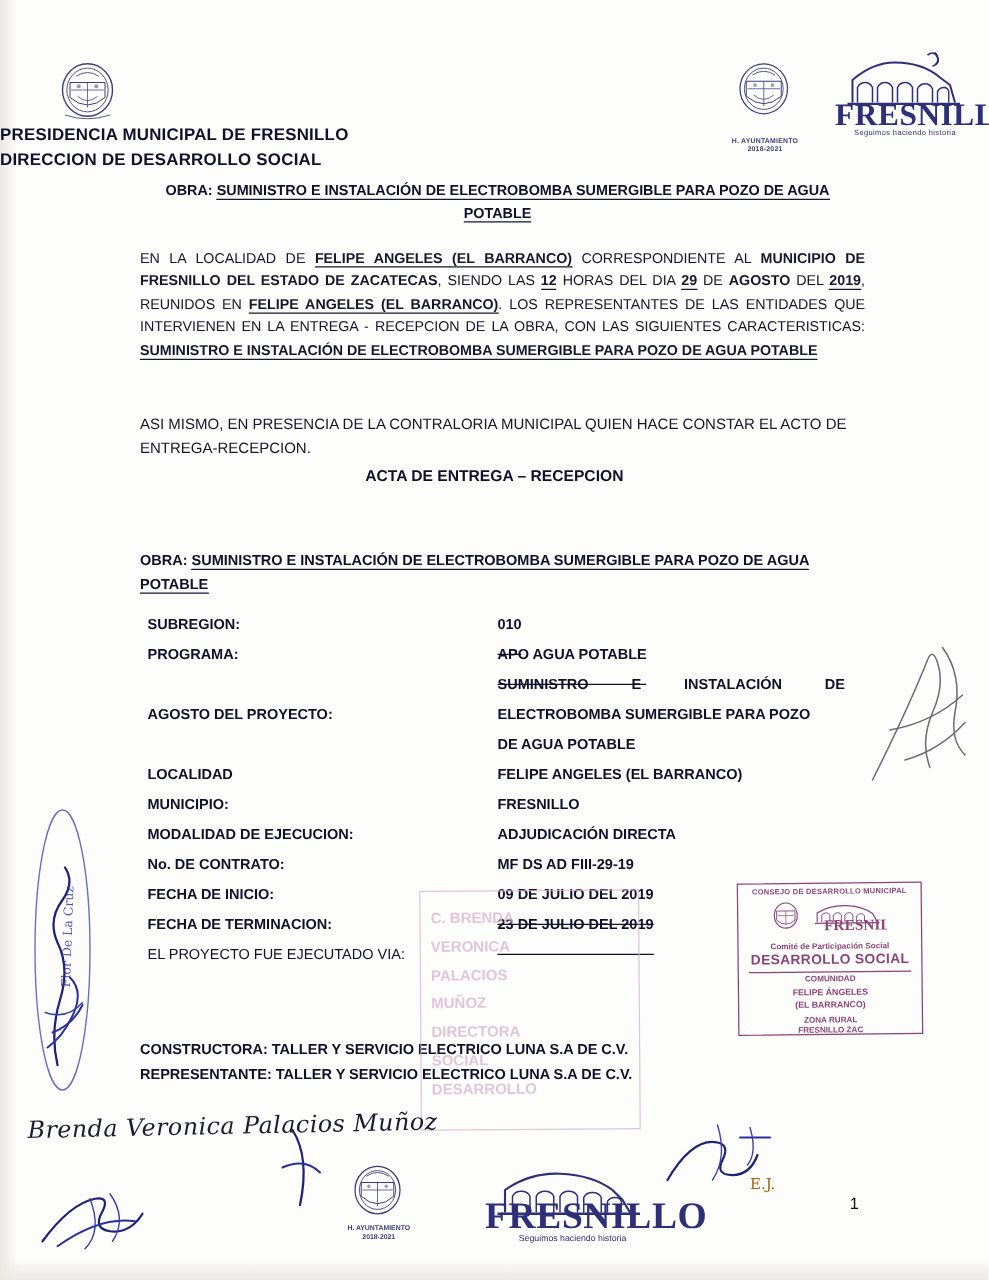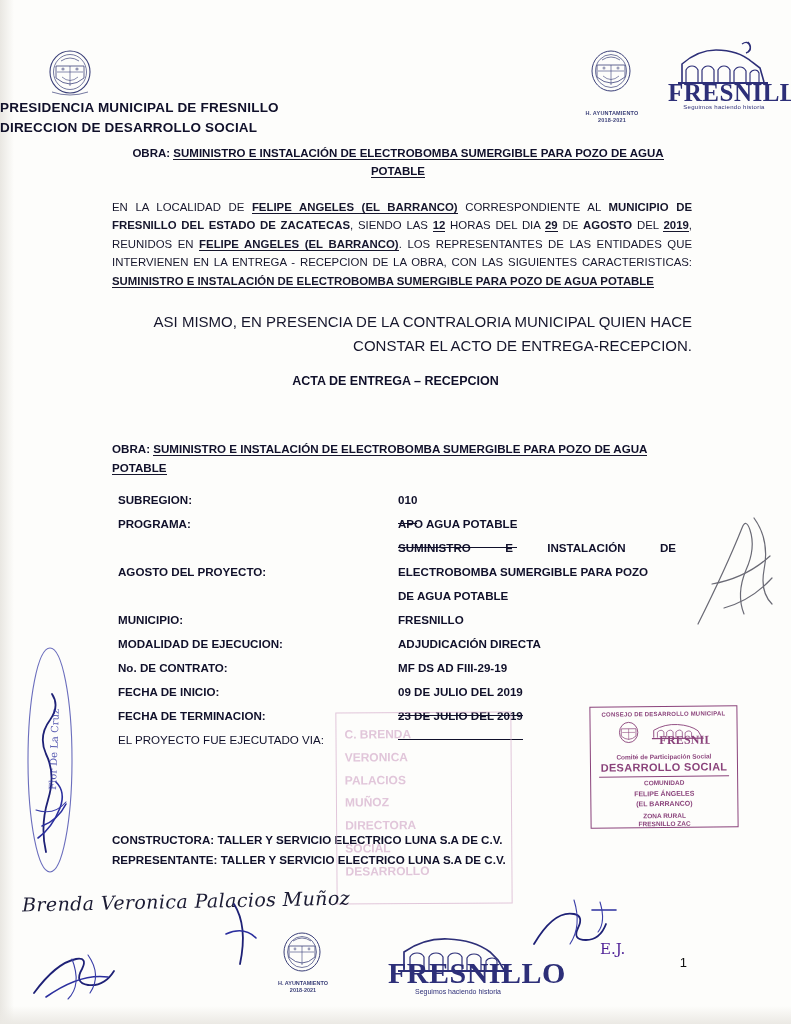--- a/index.html
+++ b/index.html
@@ -101,24 +101,24 @@
     line-height: 1.62;
     text-align: justify;
     color: #16162c;
   }
   .para b { font-weight: bold; }
   .u { border-bottom: 1px solid #16162c; }
   .strong-u { font-weight: bold; border-bottom: 1px solid #16162c; }
 
   .para2 {
     position: absolute;
-    top: 310px; left: 112px; width: 580px;
-    font-size: 15px;
+    top: 330px; left: 112px; width: 580px;
+    font-size: 12px;
     line-height: 1.62;
-    text-align: right;
+    text-align: left;
     color: #16162c;
   }
   .acta-title {
     position: absolute;
     top: 374px; left: 0; width: 100%;
     text-align: center;
     font-weight: bold;
     font-size: 12.5px;
     color: #10102a;
   }
@@ -366,20 +366,24 @@
           <span>SUMINISTRO</span>
           <span>E</span>
           <span>INSTALACIÓN</span>
           <span>DE</span>
         </div>
         <div>ELECTROBOMBA SUMERGIBLE PARA POZO</div>
         <div>DE AGUA POTABLE</div>
       </div>
     </div>
 
+    <div class="frow">
+      <div class="flabel">LOCALIDAD</div>
+      <div class="fval"><span>FELIPE ANGELES (EL BARRANCO)</span></div>
+    </div>
 
     <div class="frow">
       <div class="flabel">MUNICIPIO:</div>
       <div class="fval"><span>FRESNILLO</span></div>
     </div>
 
     <div class="frow">
       <div class="flabel">MODALIDAD DE EJECUCION:</div>
       <div class="fval"><span>ADJUDICACIÓN DIRECTA</span></div>
     </div>
@@ -494,21 +498,21 @@
 
   <div class="sig" style="left:530px; top:890px; width:100px; height:80px;">
     <svg viewBox="0 0 100 80" width="100" height="80">
       <path d="M4 54 q20 -34 40 -30 q10 2 4 14 q-6 12 8 12 q14 0 20 -16" class="svg-ink-dark"></path>
       <path d="M44 10 q8 26 -4 44" class="svg-ink-thin"></path>
       <path d="M62 20 L86 20" class="svg-ink"></path>
       <path d="M70 12 q6 20 -2 30" class="svg-ink-thin"></path>
     </svg>
   </div>
 
-  <div class="sig" style="left:600px; top:940px; width:70px; height:50px; font-family:'DejaVu Serif', serif; font-size:15px; color:#4c1d95;">E.J.</div>
+  <div class="sig" style="left:600px; top:940px; width:70px; height:50px; font-family:'DejaVu Serif', serif; font-size:12px; color:#a16207;">E.J.</div>
 
   <div class="footer-crest">
     <svg class="crest-svg" viewBox="0 0 40 48" width="40" height="48">
       <ellipse cx="20" cy="22" rx="18" ry="19" fill="none" stroke="#3a3f78" stroke-width="1"></ellipse>
       <ellipse cx="20" cy="22" rx="14.5" ry="15.5" fill="none" stroke="#3a3f78" stroke-width="0.7"></ellipse>
       <path d="M7 16 L33 16 L33 27 Q20 39 7 27 Z" fill="none" stroke="#3a3f78" stroke-width="0.8"></path>
       <path d="M20 16 L20 35" stroke="#3a3f78" stroke-width="0.6"></path>
       <path d="M8 22 L32 22" stroke="#3a3f78" stroke-width="0.6"></path>
       <path d="M11 11 Q20 5 29 11" fill="none" stroke="#3a3f78" stroke-width="0.7"></path>
       <circle cx="13" cy="19" r="1.4" fill="#3a3f78" opacity=".5"></circle>

